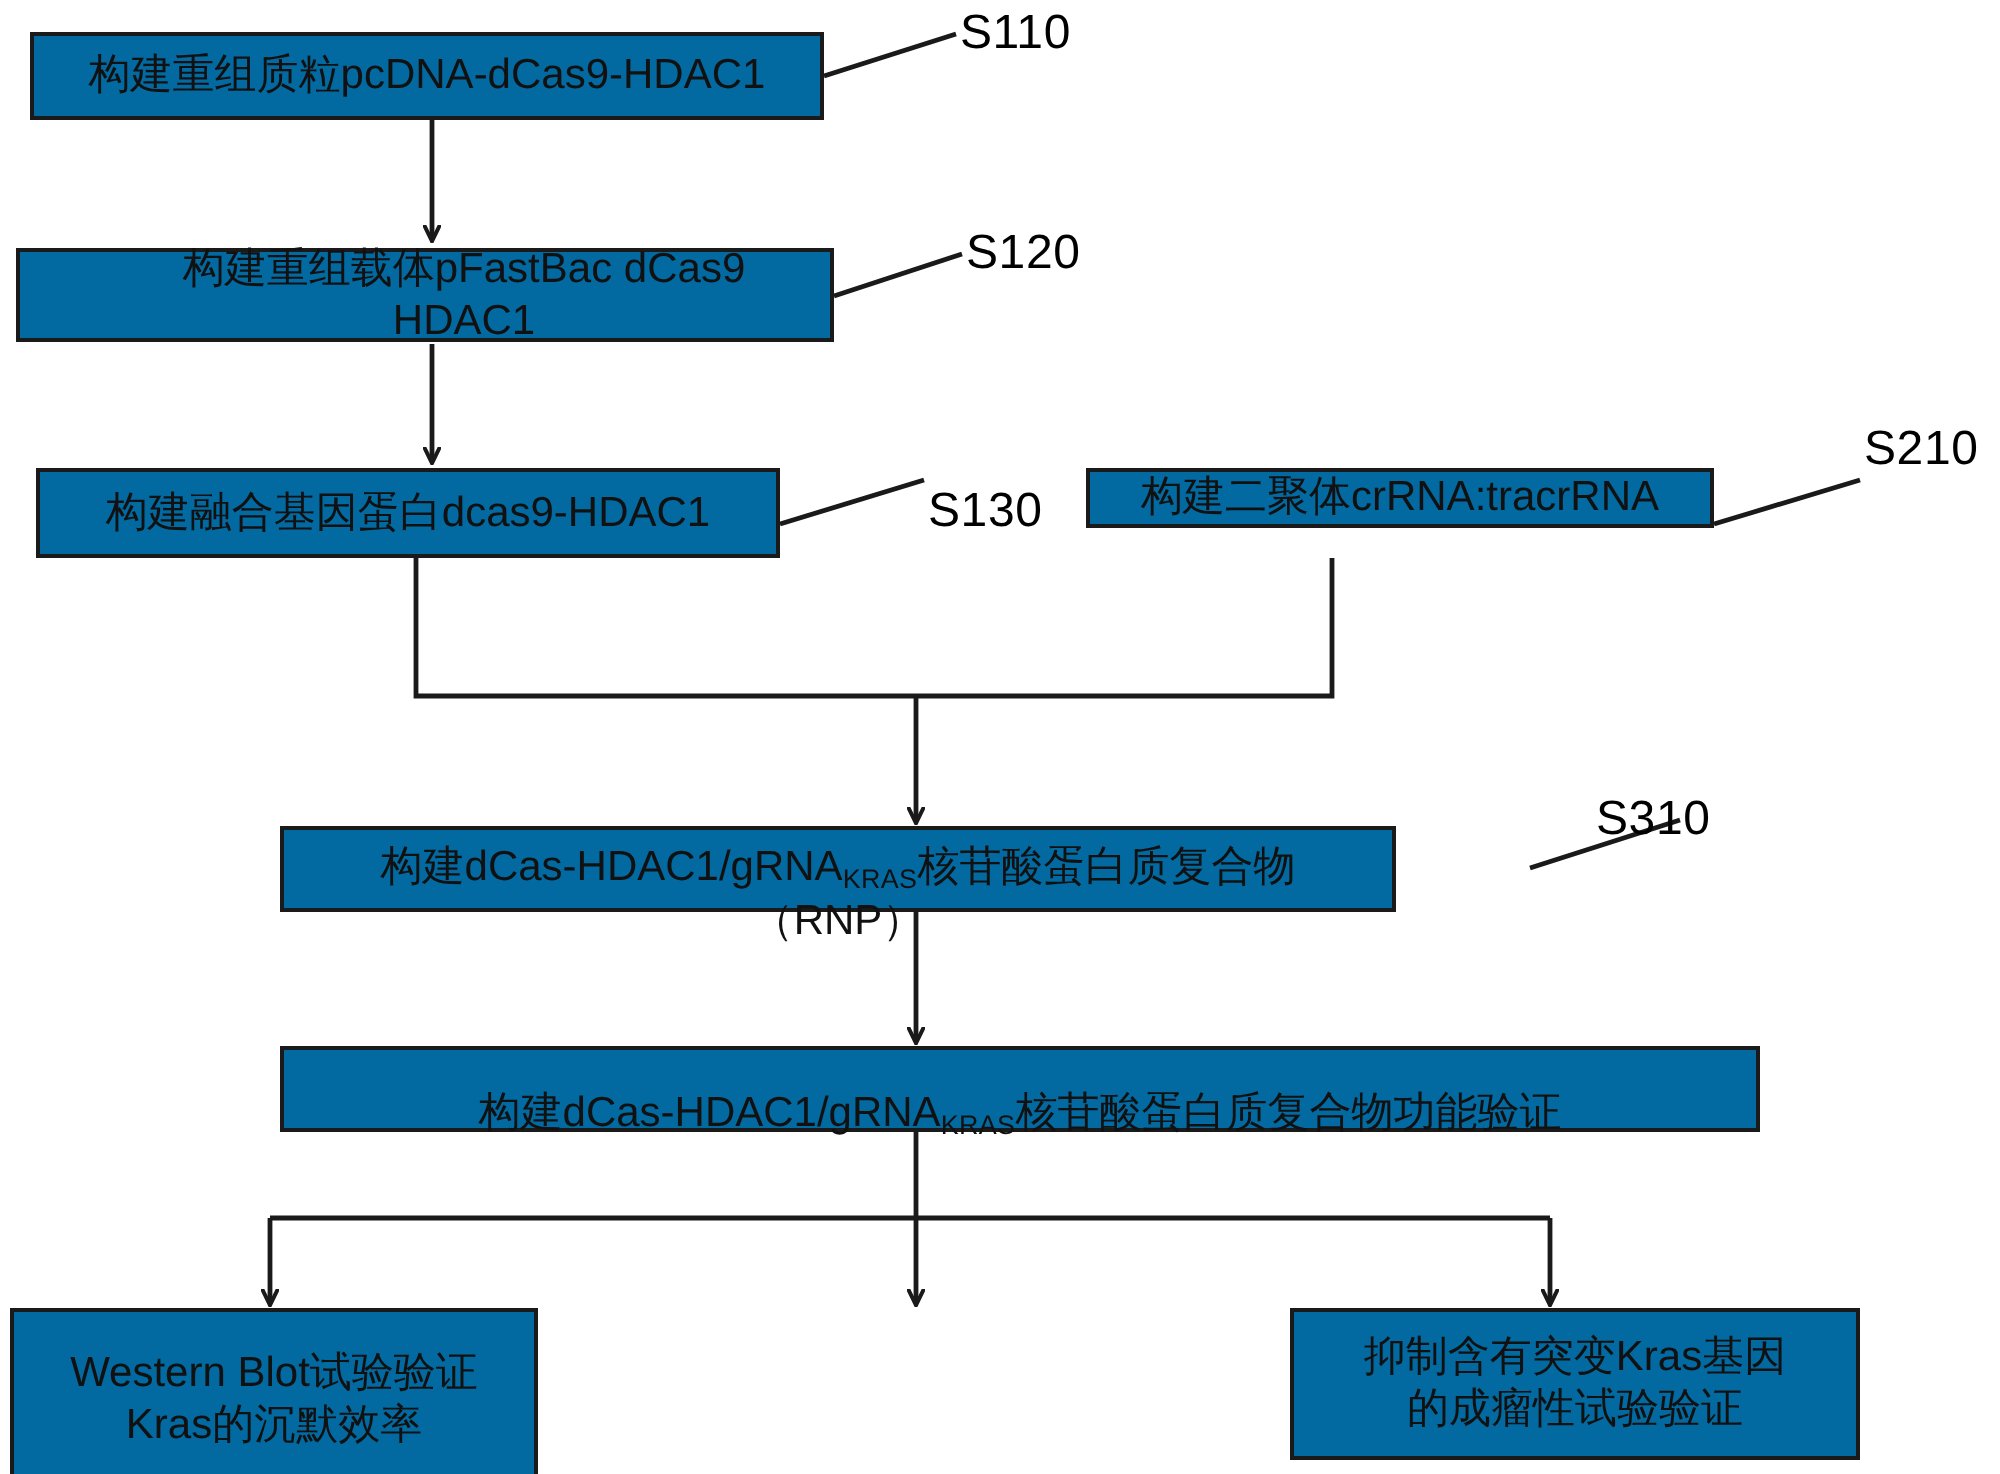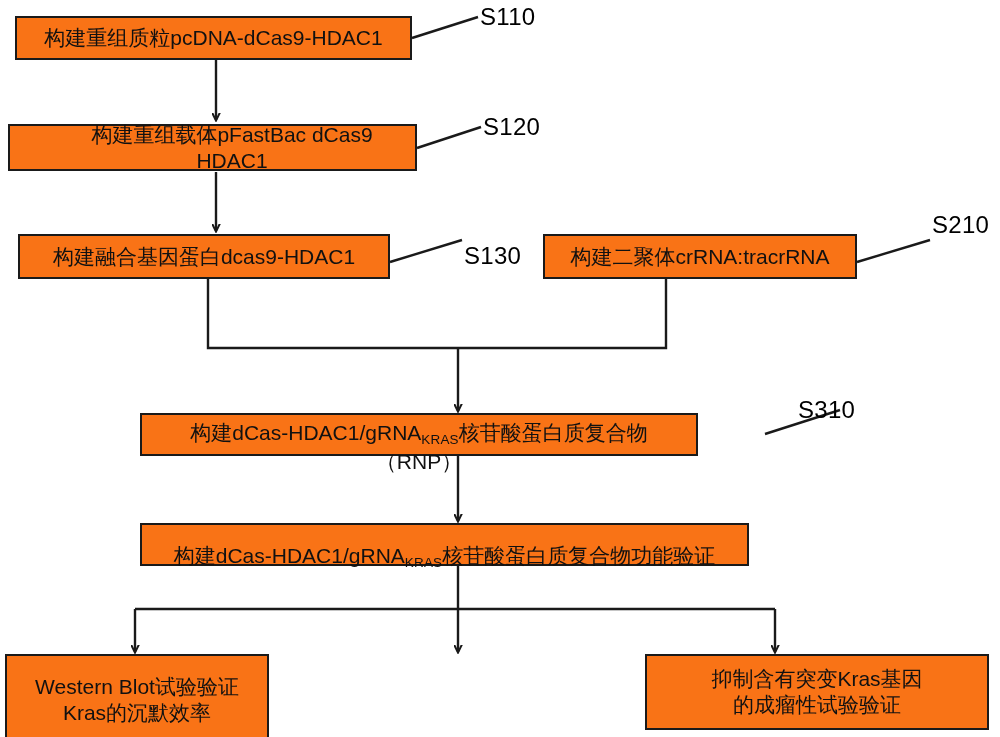--- a/index.html
+++ b/index.html
@@ -20,21 +20,21 @@
     left: 0;
     top: 0;
     width: 1000px;
     height: 737px;
     pointer-events: none;
   }
   .node {
     position: absolute;
     box-sizing: border-box;
     border: 2px solid #1a1a1a;
-    background: #f97316;
+    background: #0369a1;
     display: flex;
     align-items: center;
     justify-content: center;
     text-align: center;
     color: #111111;
     line-height: 1.22;
     padding: 2px 6px;
   }
   .node .txt {
     display: block;
@@ -98,43 +98,43 @@
   </div>
 
   <div class="node fs-main" style="left:8px; top:124px; width:409px; height:47px;padding-left:45px;">
     <span class="txt">构建重组载体pFastBac dCas9 HDAC1</span>
   </div>
 
   <div class="node fs-main" style="left:18px; top:234px; width:372px; height:45px;align-items:center;">
     <span class="txt">构建融合基因蛋白dcas9-HDAC1</span>
   </div>
 
-  <div class="node fs-main" style="left:543px; top:234px; width:314px; height:45px;">
+  <div class="node fs-main" style="left:543px; top:234px; width:314px; height:30px;">
     <span class="txt">构建二聚体crRNA:tracrRNA</span>
   </div>
 
   <div class="node fs-main" style="left:140px; top:413px; width:558px; height:43px;">
     <span class="txt">
       <span>构建dCas-HDAC1/gRNA</span><span class="sub">KRAS</span><span>核苷酸蛋白质复合物（RNP）</span>
     </span>
   </div>
 
-  <div class="node fs-main" style="left:140px; top:523px; width:609px; height:43px;">
+  <div class="node fs-main" style="left:140px; top:523px; width:740px; height:43px;">
     <span class="txt">
       <span>构建dCas-HDAC1/gRNA</span><span class="sub">KRAS</span><span>核苷酸蛋白质复合物功能验证</span>
     </span>
   </div>
 
   <div class="node fs-two" style="left:5px; top:654px; width:264px; height:92px;">
     <span class="txt">Western Blot试验验证
 Kras的沉默效率</span>
   </div>
 
 
-  <div class="node fs-two" style="left:645px; top:654px; width:344px; height:76px;">
+  <div class="node fs-two" style="left:645px; top:654px; width:285px; height:76px;">
     <span class="txt">抑制含有突变Kras基因
 的成瘤性试验验证</span>
   </div>
 
   <div class="steplabel" style="left:480px; top:3px;">S110</div>
   <div class="steplabel" style="left:483px; top:113px;text-align:center;">S120</div>
   <div class="steplabel" style="left:464px; top:226px;margin-top:16px;">S130</div>
   <div class="steplabel" style="left:932px; top:211px;">S210</div>
   <div class="steplabel" style="left:798px; top:396px;">S310</div>
 

